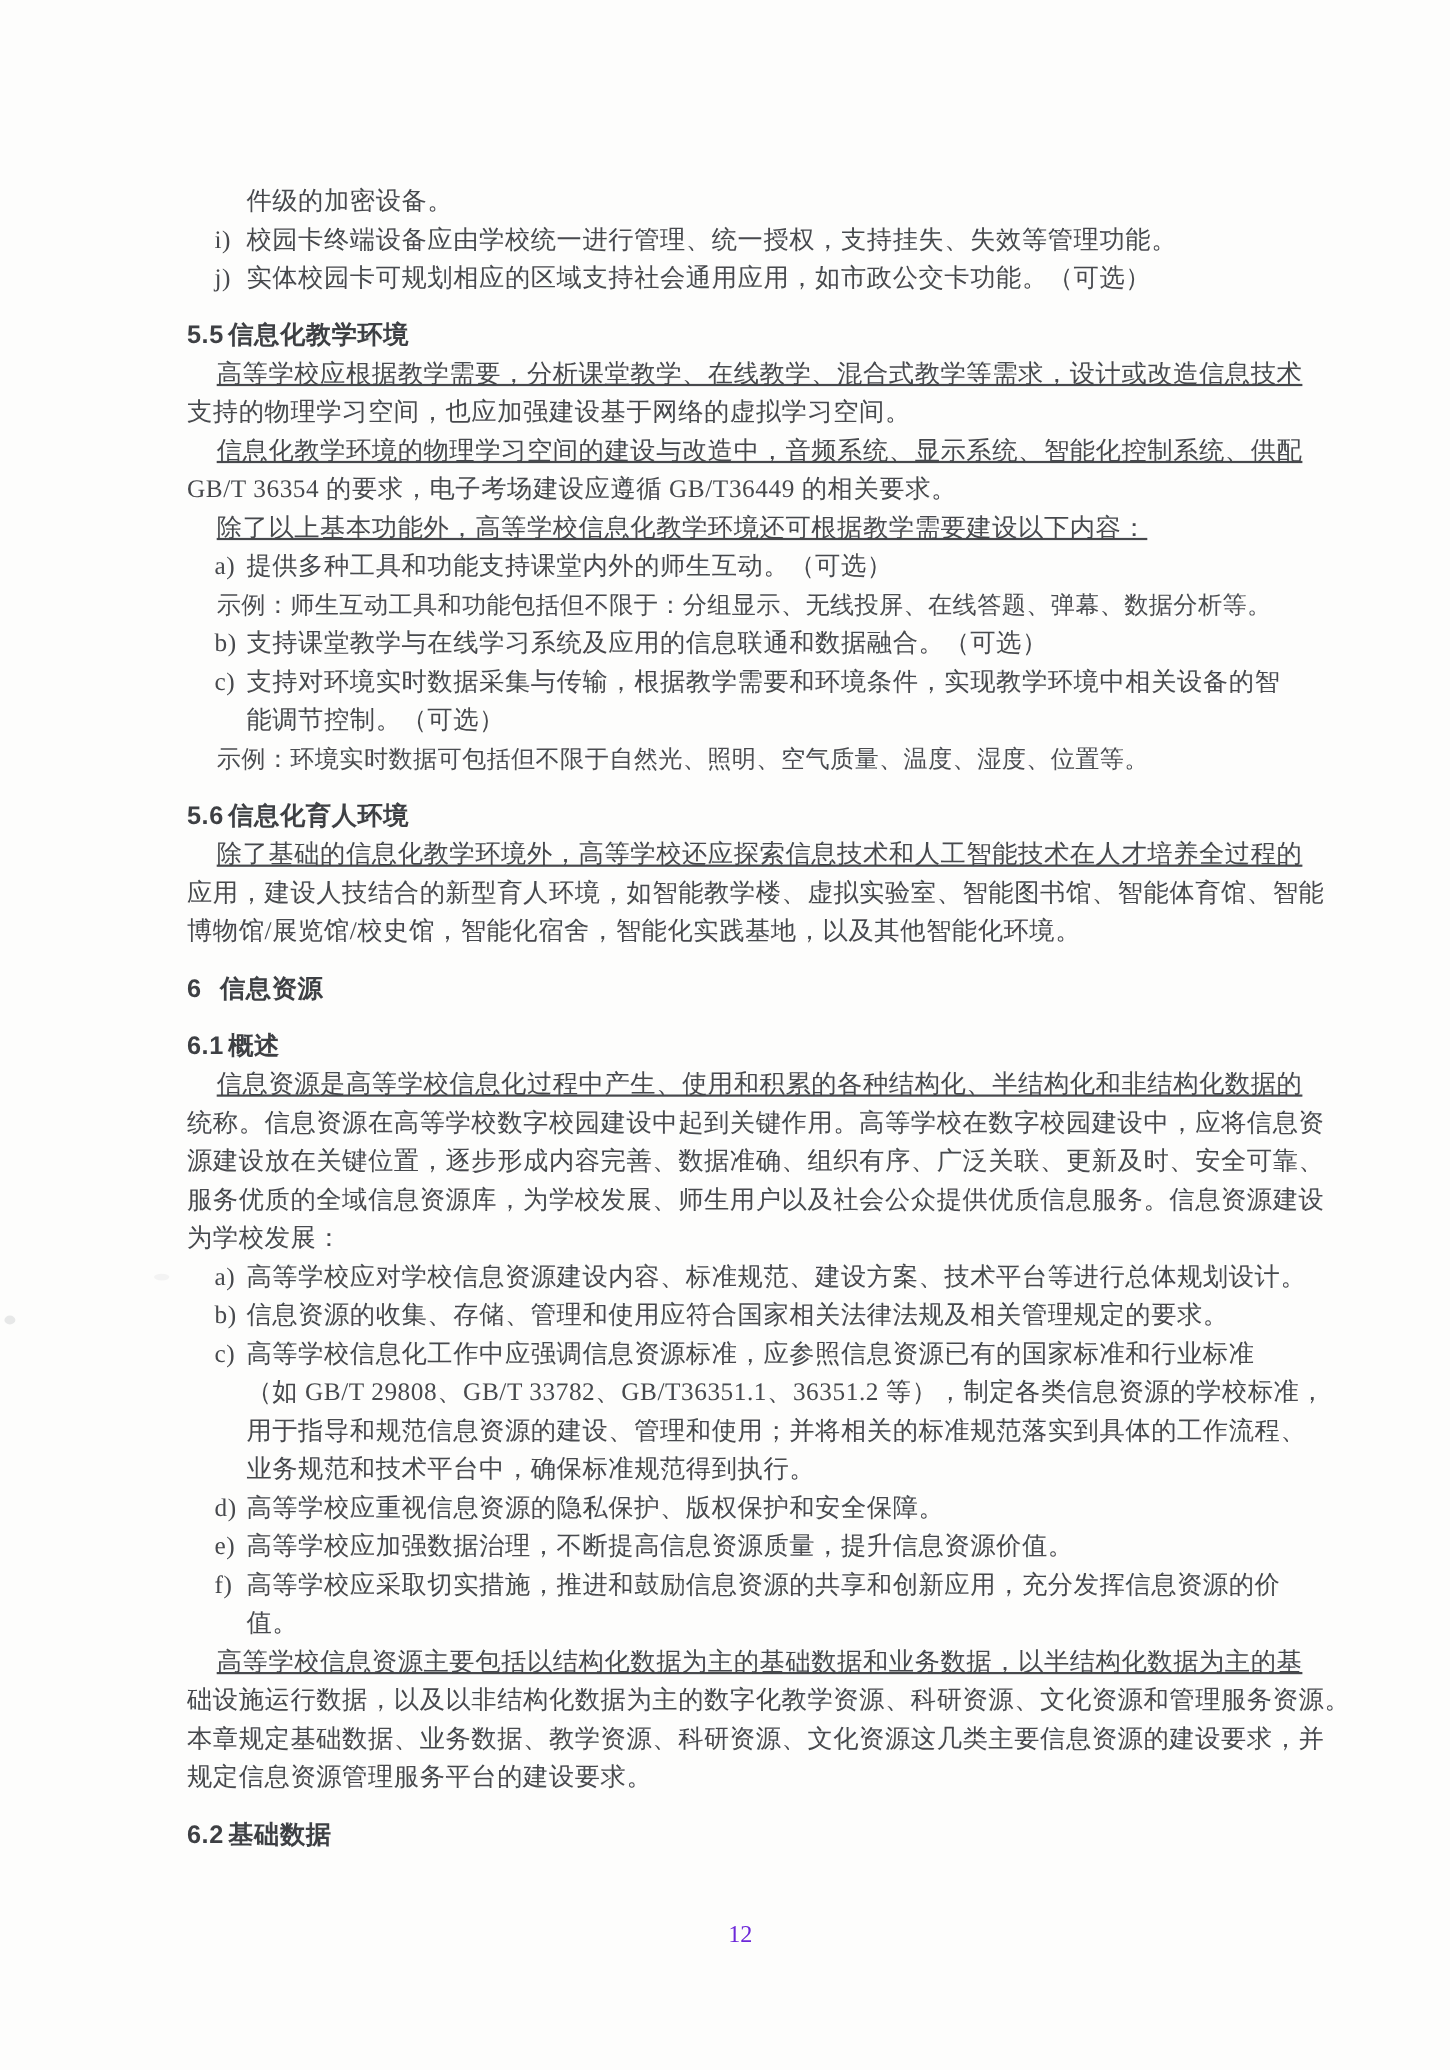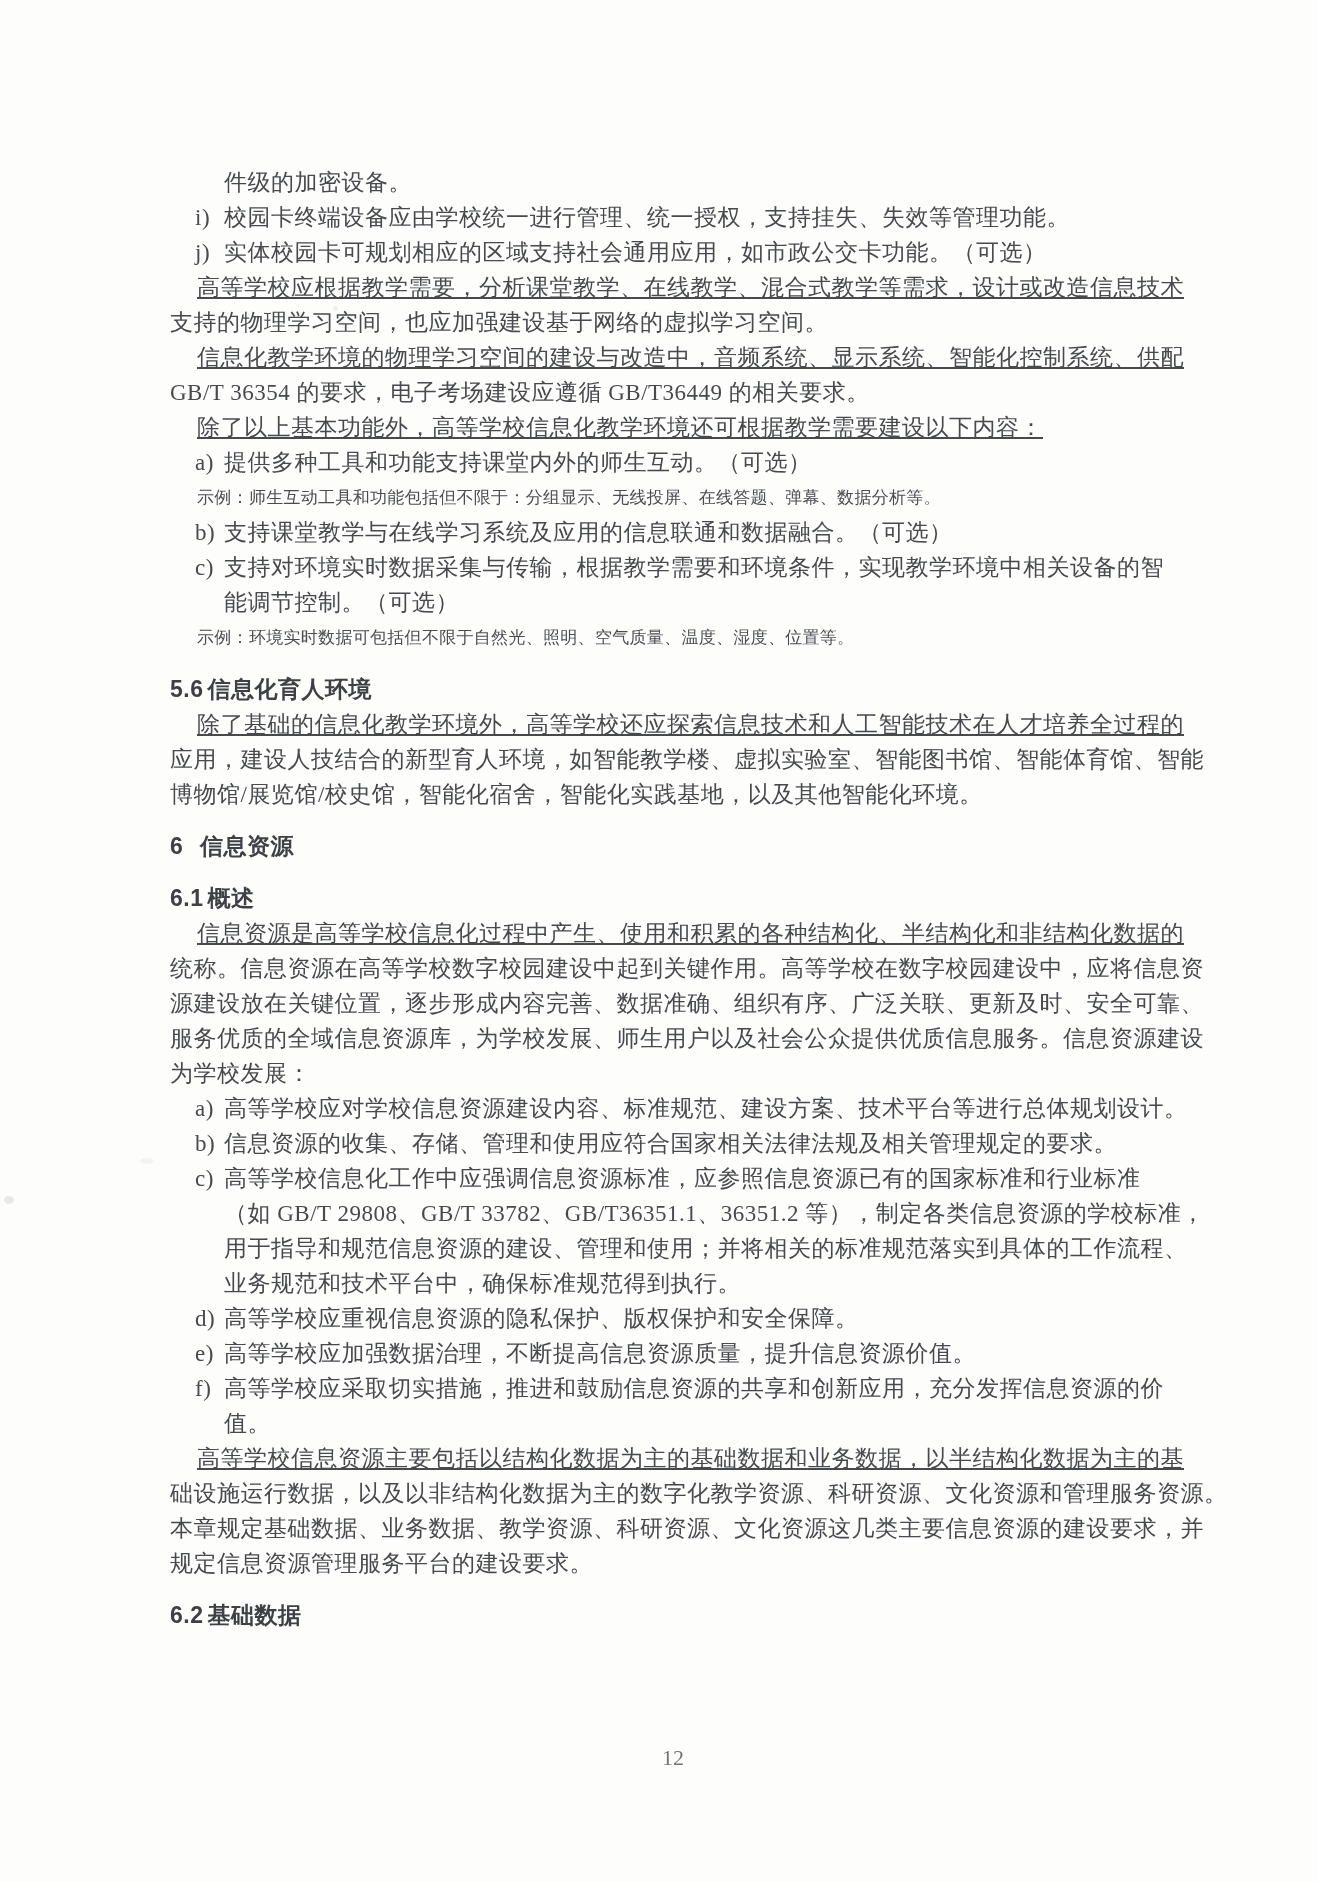--- a/index.html
+++ b/index.html
@@ -17,45 +17,46 @@
   .line{
     height:35px;line-height:35px;
     font-size:23px;letter-spacing:0.5px;
     white-space:nowrap;
   }
   .pline{}
   .pfirst{padding-left:27px;text-decoration:underline;}
   .hang{padding-left:54px;}
   .item{padding-left:25px;}
   .item .label{display:inline-block;min-width:29px;}
-  .example{padding-left:27px;font-size:17px;letter-spacing:0.3px;color:#4a4c50;}
+  .example{padding-left:27px;font-size:22px;letter-spacing:0.3px;color:#4a4c50;}
   .heading{
     margin-top:17px;
     font-family:"Liberation Sans","DejaVu Sans",sans-serif;
     font-weight:bold;color:#3e4044;letter-spacing:0.5px;
   }
   .heading .num{display:inline-block;min-width:26px;margin-right:4px;}
   .page-number{
     position:absolute;left:150px;top:1740px;width:1046px;
     height:35px;line-height:35px;text-align:center;
-    font-size:22px;color:#737373;
+    font-size:22px;color:#6d28d9;
   }
   .speck{position:absolute;background:#9aa0a6;border-radius:50%;}
   #speck1{left:4px;top:1196px;width:10px;height:8px;opacity:.22;}
   #speck2{left:140px;top:1158px;width:14px;height:6px;opacity:.10;}
   #speck3{left:333px;top:306px;width:5px;height:5px;opacity:.15;}
 </style>
 </head>
 <body>
 
 <div class="page">
   <div class="content" id="doc-content">
       <div class="line hang">件级的加密设备。</div>
       <div class="line item"><span class="label">i)</span><span>校园卡终端设备应由学校统一进行管理、统一授权，支持挂失、失效等管理功能。</span></div>
       <div class="line item"><span class="label">j)</span><span>实体校园卡可规划相应的区域支持社会通用应用，如市政公交卡功能。（可选）</span></div>
+      <div class="line heading"><span class="num">5.5</span><span class="title">信息化教学环境</span></div>
       <div class="line pfirst">高等学校应根据教学需要，分析课堂教学、在线教学、混合式教学等需求，设计或改造信息技术</div>
       <div class="line pline">支持的物理学习空间，也应加强建设基于网络的虚拟学习空间。</div>
       <div class="line pfirst">信息化教学环境的物理学习空间的建设与改造中，音频系统、显示系统、智能化控制系统、供配</div>
       <div class="line pline">GB/T 36354 的要求，电子考场建设应遵循 GB/T36449 的相关要求。</div>
       <div class="line pfirst">除了以上基本功能外，高等学校信息化教学环境还可根据教学需要建设以下内容：</div>
       <div class="line item"><span class="label">a)</span><span>提供多种工具和功能支持课堂内外的师生互动。（可选）</span></div>
       <div class="line example">示例：师生互动工具和功能包括但不限于：分组显示、无线投屏、在线答题、弹幕、数据分析等。</div>
       <div class="line item"><span class="label">b)</span><span>支持课堂教学与在线学习系统及应用的信息联通和数据融合。（可选）</span></div>
       <div class="line item"><span class="label">c)</span><span>支持对环境实时数据采集与传输，根据教学需要和环境条件，实现教学环境中相关设备的智</span></div>
       <div class="line hang">能调节控制。（可选）</div>

